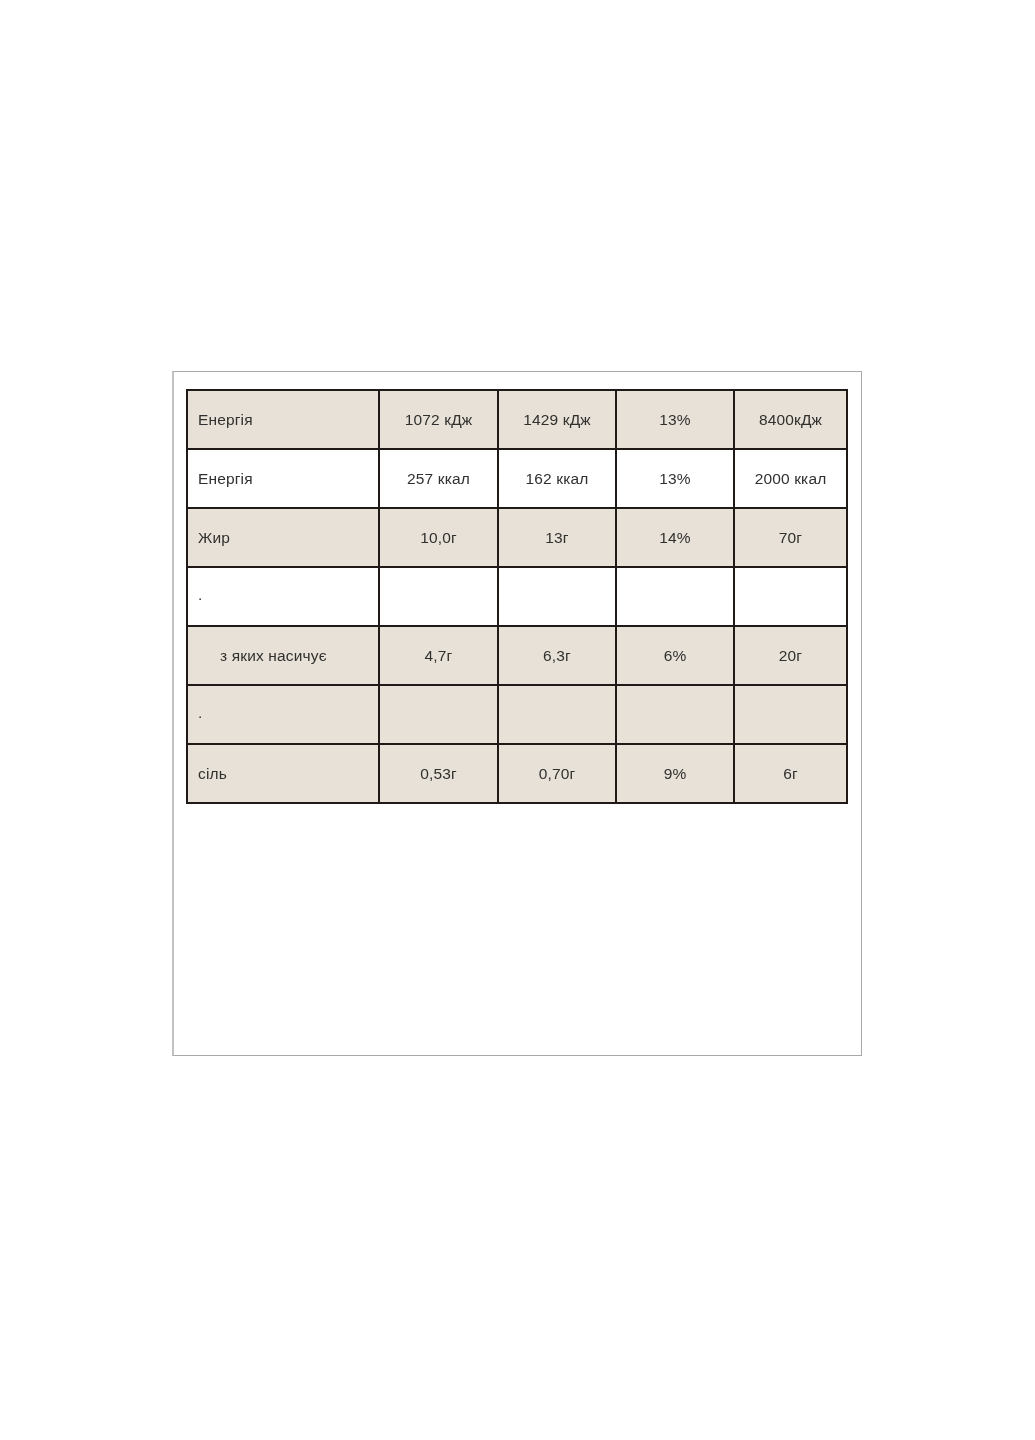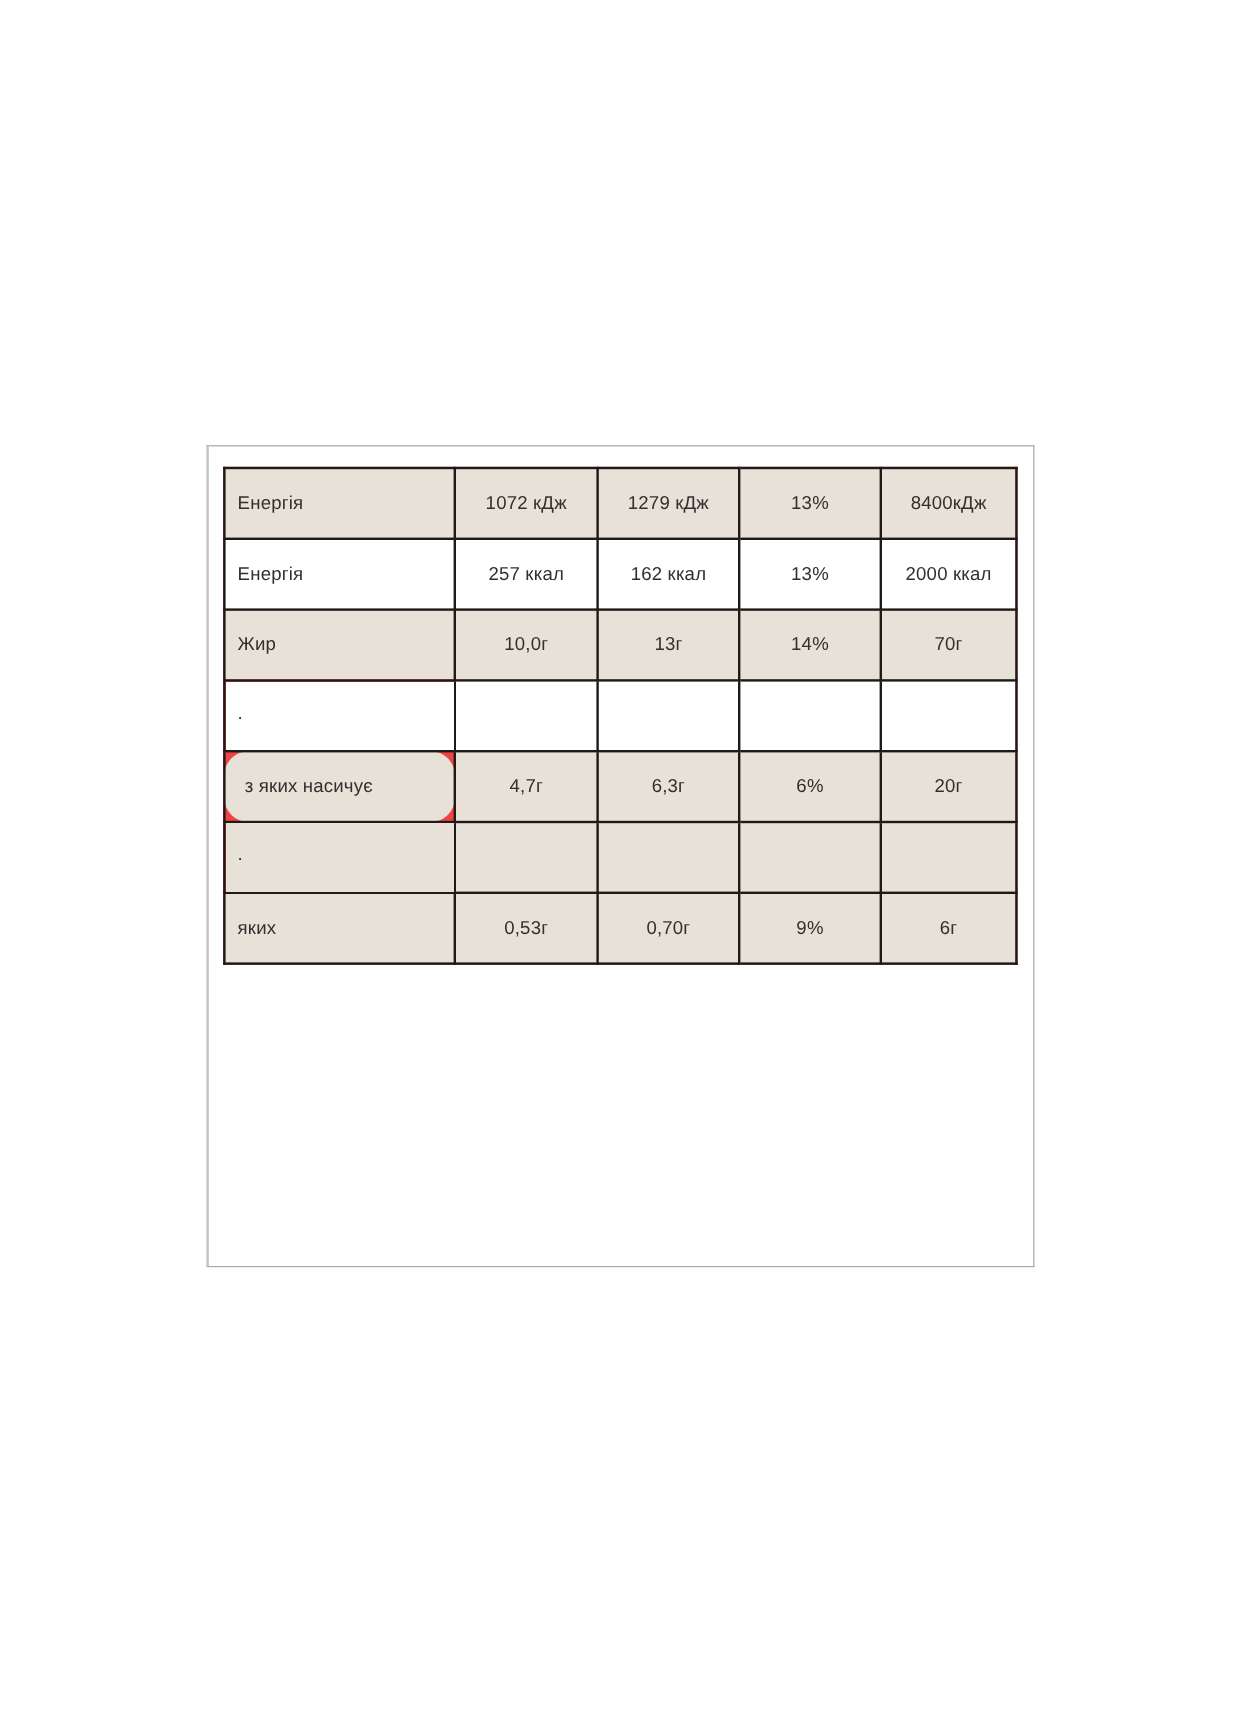--- a/index.html
+++ b/index.html
@@ -33,21 +33,21 @@
     position: absolute;
     left: 12px;
     top: 17px;
     width: 660px;
   }
 
   table.nutrition {
     border-collapse: collapse;
     table-layout: fixed;
     width: 660px;
-    background: #ef4444;
+    background: #701a75;
   }
 
   table.nutrition col.c-name  { width: 192px; }
   table.nutrition col.c-per   { width: 119px; }
   table.nutrition col.c-port  { width: 118px; }
   table.nutrition col.c-pct   { width: 118px; }
   table.nutrition col.c-ri    { width: 113px; }
 
   table.nutrition td {
     border: 2px solid #1f1a17;
@@ -62,22 +62,21 @@
   }
 
   tr.shaded td {
     background: #e8e1d8;
   }
 
   td.label {
     text-align: left;
   }
   td.label.indent {
-    padding-left: 16px;
-    border-radius: 20px;
+    padding-left: 32px;
   }
   td.value {
     text-align: center;
   }
 
   
   td.dotcell {
     position: relative;
   }
   td.dotcell .dot {
@@ -100,21 +99,21 @@
         <col class="c-name">
         <col class="c-per">
         <col class="c-port">
         <col class="c-pct">
         <col class="c-ri">
       </colgroup>
       <tbody id="nutrition-body">
           <tr class="shaded">
             <td class="label">Енергія</td>
             <td class="value">1072 кДж</td>
-            <td class="value">1279 кДж</td>
+            <td class="value">1429 кДж</td>
             <td class="value">13%</td>
             <td class="value">8400кДж</td>
           </tr>
           <tr>
             <td class="label">Енергія</td>
             <td class="value">257 ккал</td>
             <td class="value">162 ккал</td>
             <td class="value">13%</td>
             <td class="value">2000 ккал</td>
           </tr>
@@ -144,21 +143,21 @@
           <tr class="shaded">
             <td class="label dotcell">
               <span class="dot">.</span>
             </td>
             <td class="value"></td>
             <td class="value"></td>
             <td class="value"></td>
             <td class="value"></td>
           </tr>
           <tr class="shaded">
-            <td class="label">яких</td>
+            <td class="label">сіль</td>
             <td class="value">0,53г</td>
             <td class="value">0,70г</td>
             <td class="value">9%</td>
             <td class="value">6г</td>
           </tr>
         </tbody>
     </table>
   </div>
 </div>
 

